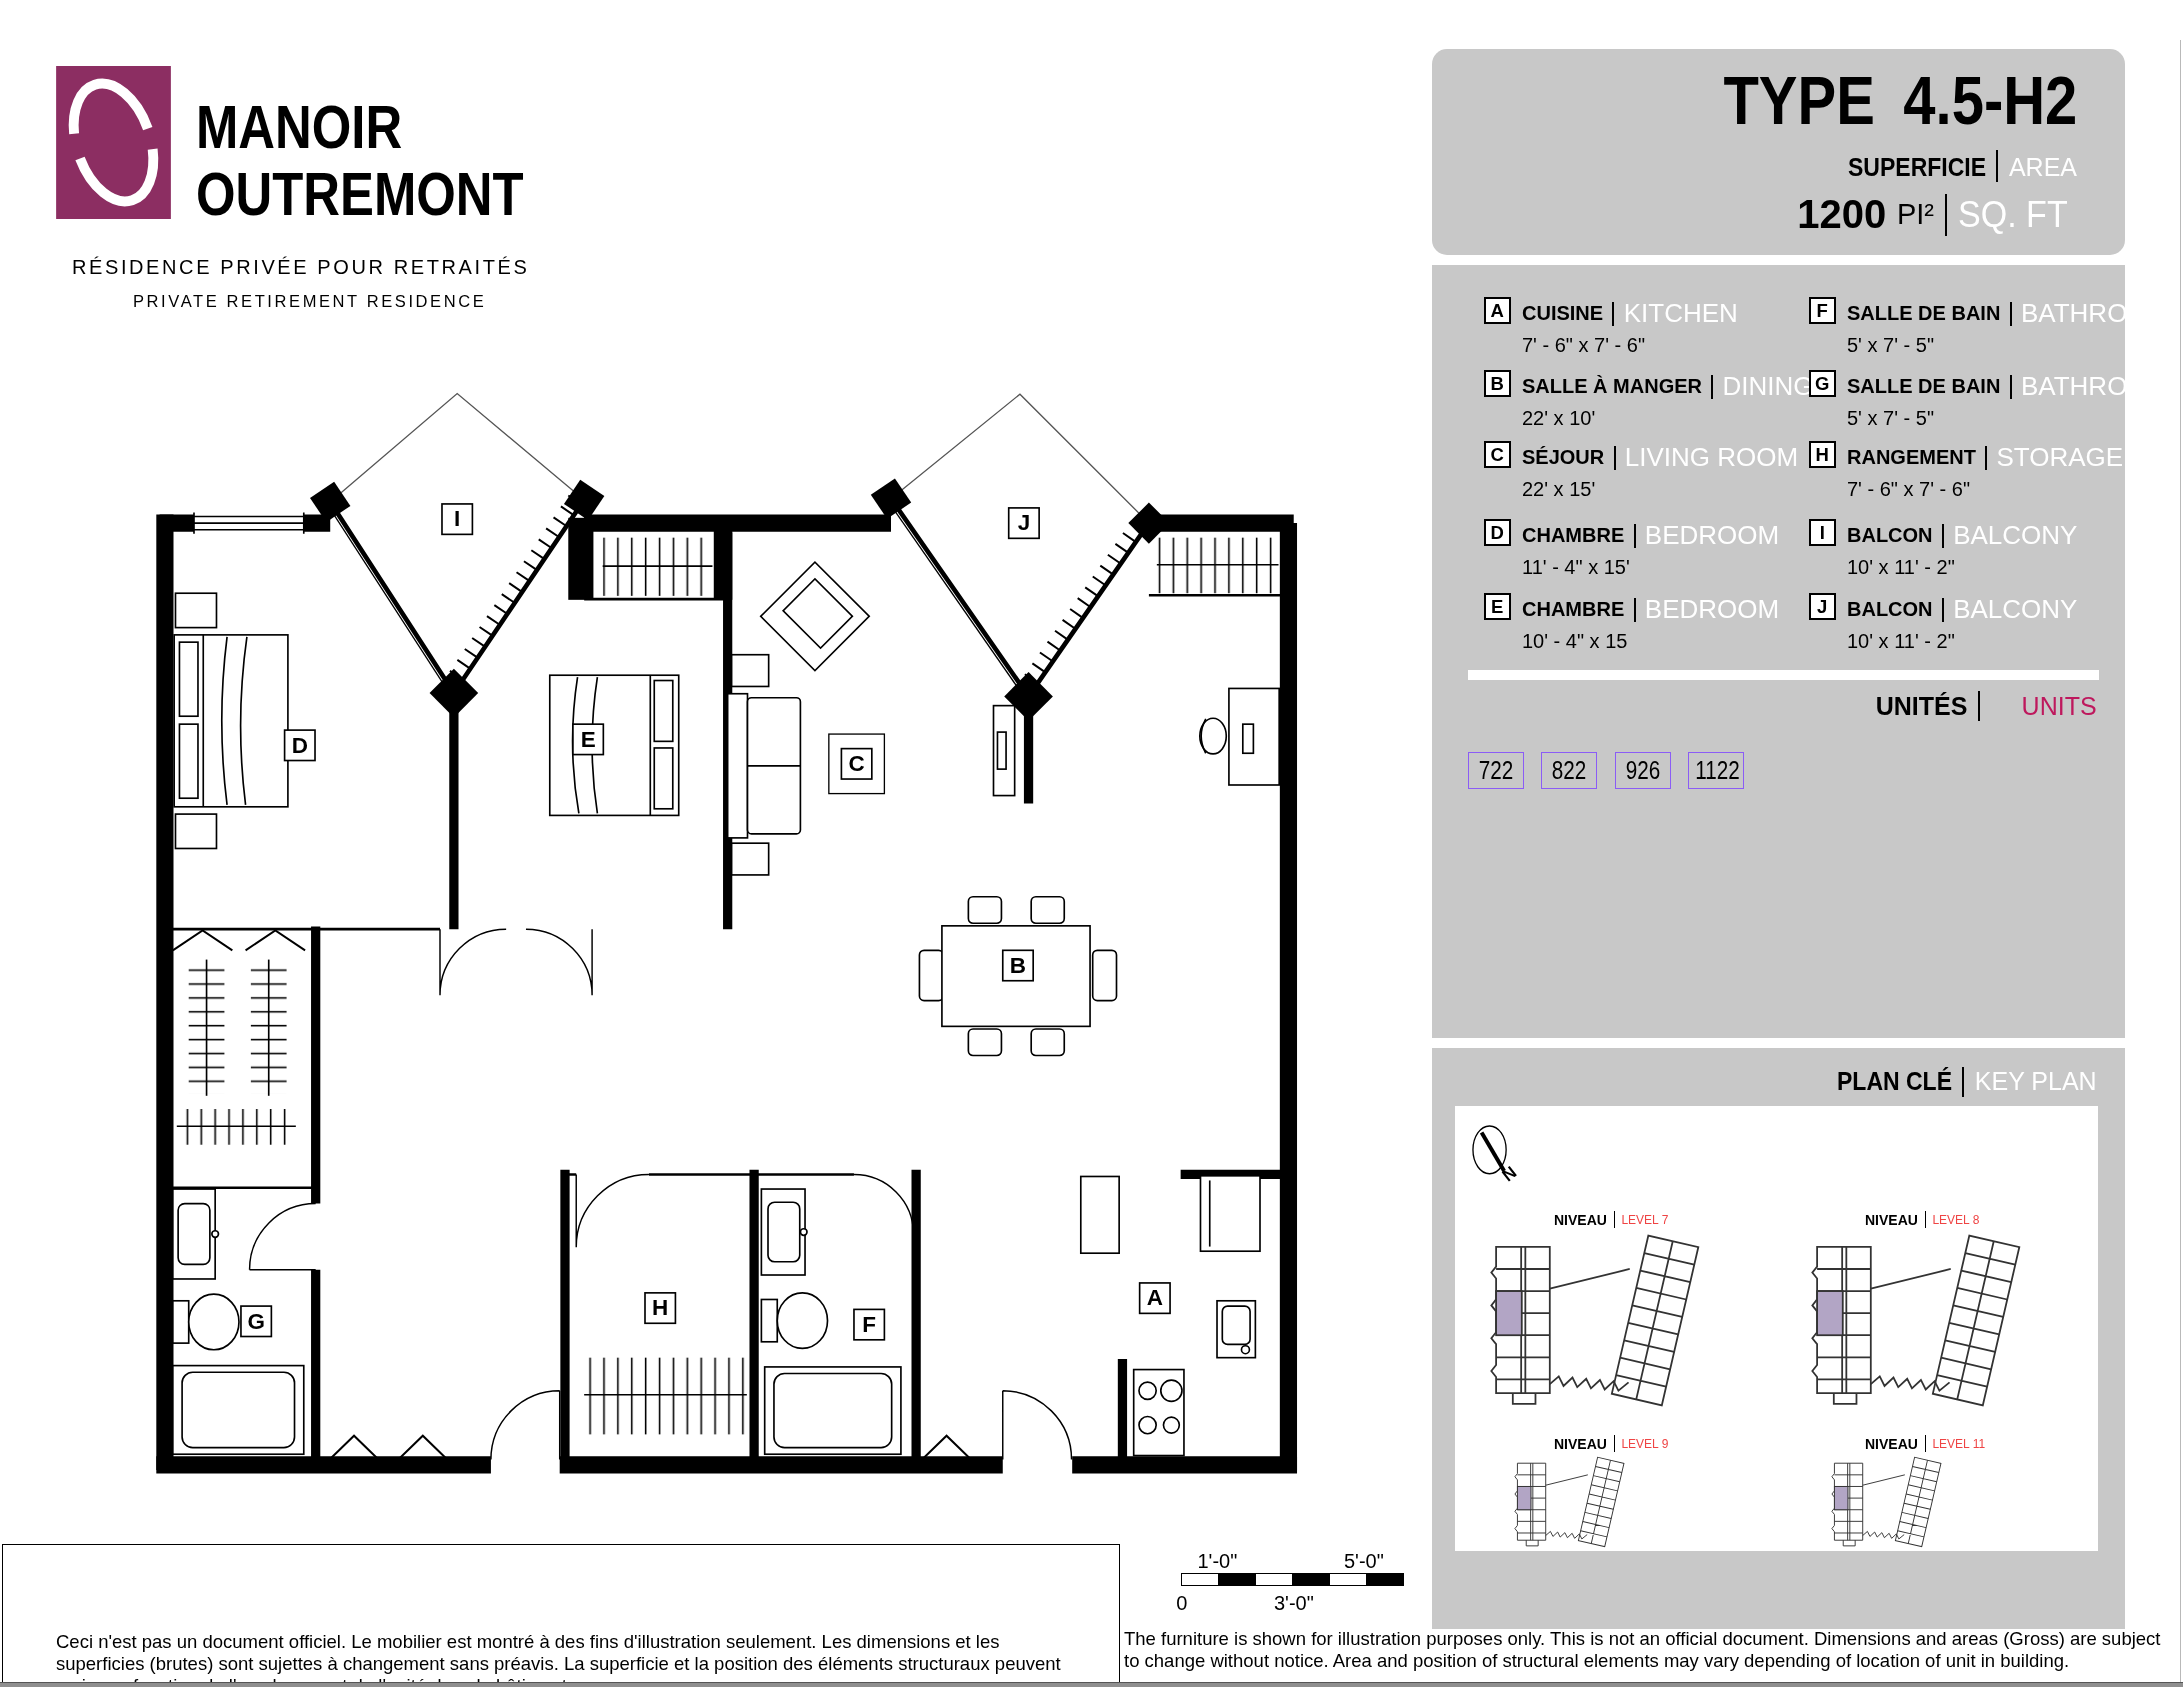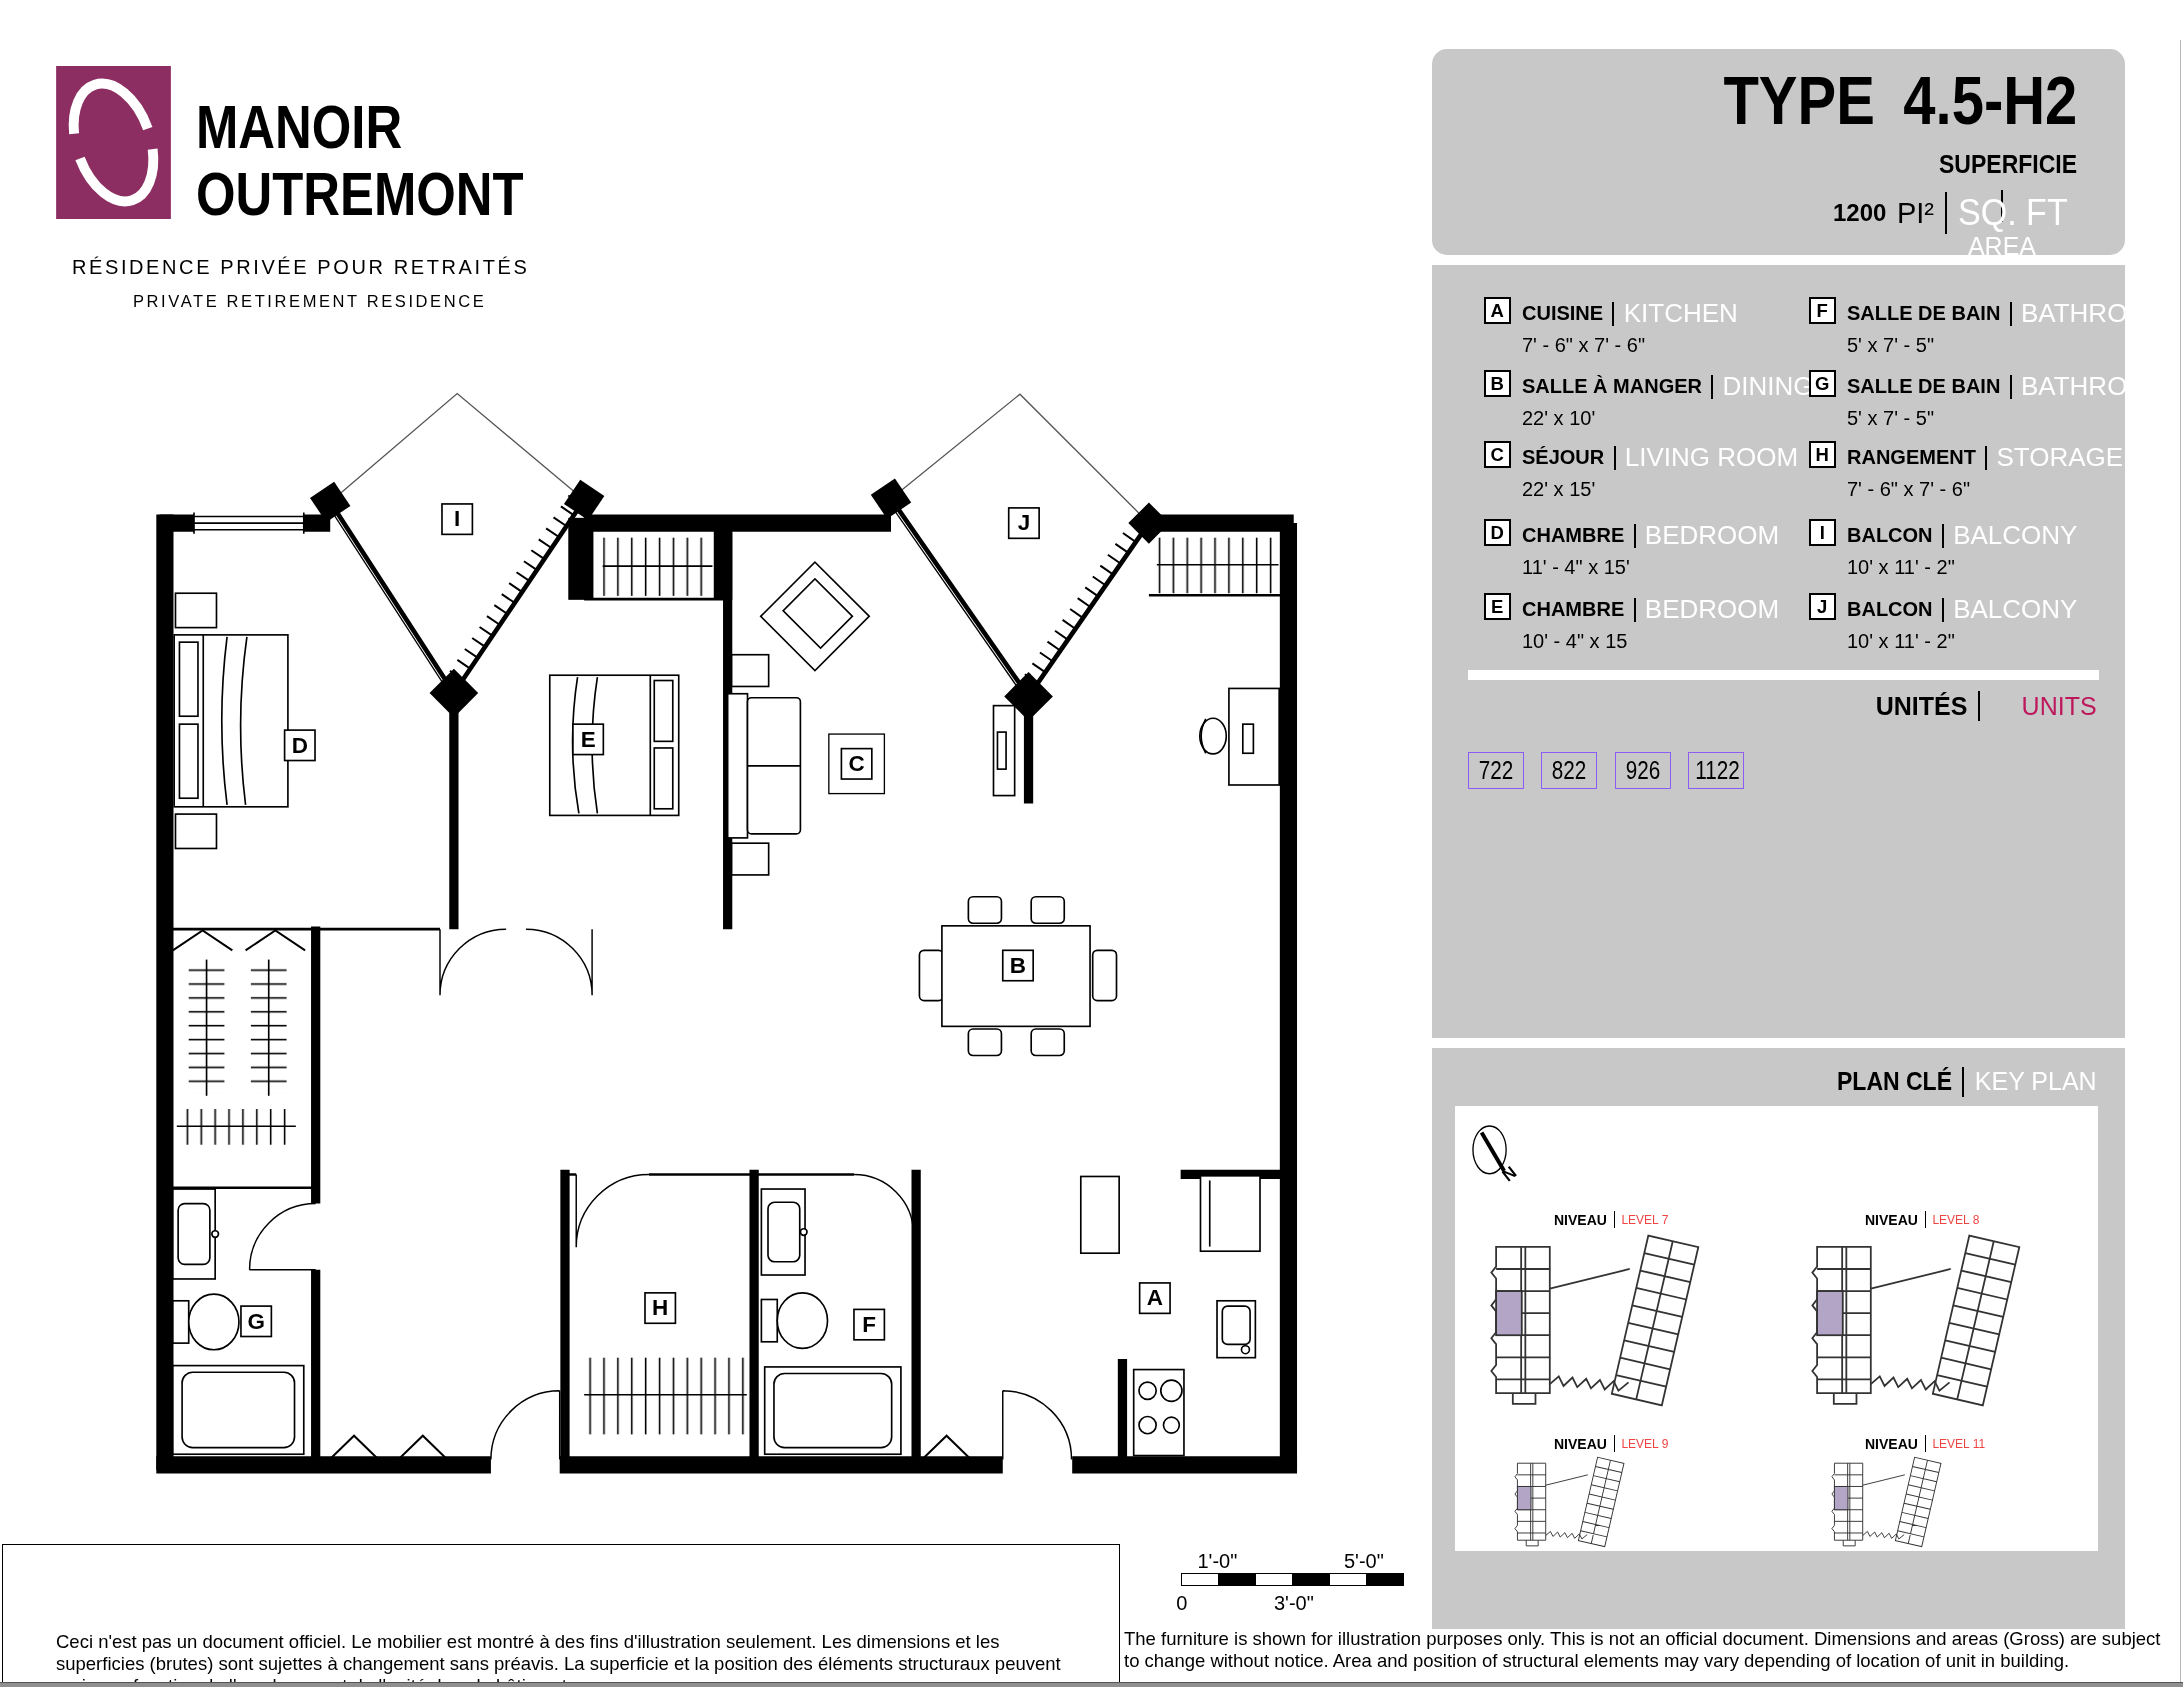--- a/index.html
+++ b/index.html
@@ -12,26 +12,26 @@
   .brand{position:absolute;left:56px;top:66px;width:516px;height:265px;}
   .brand-name{position:absolute;left:140px;top:26.5px;font-weight:bold;font-size:62px;line-height:67px;letter-spacing:0px;transform:scaleX(.82);transform-origin:left top;white-space:nowrap;}
   .tagline-fr{position:absolute;left:16px;top:190px;font-size:20px;letter-spacing:2.6px;white-space:nowrap;}
   .tagline-en{position:absolute;left:77px;top:226px;font-size:16.5px;letter-spacing:2.6px;white-space:nowrap;}
   
   .panel{position:absolute;left:1432px;width:693px;background:var(--panel-gray);}
   .panel1{top:49px;height:206px;border-radius:15px;}
   .panel2{top:265px;height:773px;}
   .panel3{top:1048px;height:581px;}
   .type-row{position:absolute;right:48px;top:12px;display:flex;gap:34px;font-weight:bold;font-size:69px;transform:scaleX(.84);transform-origin:right top;white-space:nowrap;}
-  .sup-row{position:absolute;right:48px;top:101px;display:flex;align-items:center;gap:10.6px;white-space:nowrap;flex-direction:column;}
+  .sup-row{position:absolute;right:48px;top:101px;display:flex;align-items:flex-end;gap:10.6px;white-space:nowrap;}
   .sup-row .fr{font-size:25px;font-weight:bold;transform:scaleX(.92);transform-origin:right;}
   .vbar{background:#000;width:2px;height:32px;}
   .sup-row .en{font-size:25px;color:#fff;}
   .area-row{position:absolute;right:48px;top:143px;display:flex;align-items:center;gap:10.6px;white-space:nowrap;}
-  .area-row .num{font-size:24px;font-weight:bold;}
+  .area-row .num{font-size:40px;font-weight:bold;}
   .area-row .pi{font-size:29px;}
   .area-row .vbar{height:42px;width:2.6px;}
   .area-row .en{font-size:37px;color:#fff;transform:scaleX(.92);transform-origin:left;}
   
   .lg-row{position:absolute;}
   .lg-box{position:absolute;left:0;top:0;width:26.5px;height:26.5px;background:#fff;border:2px solid #000;font-weight:bold;font-size:18.5px;text-align:center;line-height:24px;}
   .lg-name{position:absolute;left:38px;top:1.3px;display:flex;align-items:center;gap:9.3px;white-space:nowrap;}
   .lg-fr{font-size:20px;font-weight:bold;}
   .lg-sep{width:2px;height:24px;background:#000;}
   .lg-en{font-size:26px;color:#fff;}

